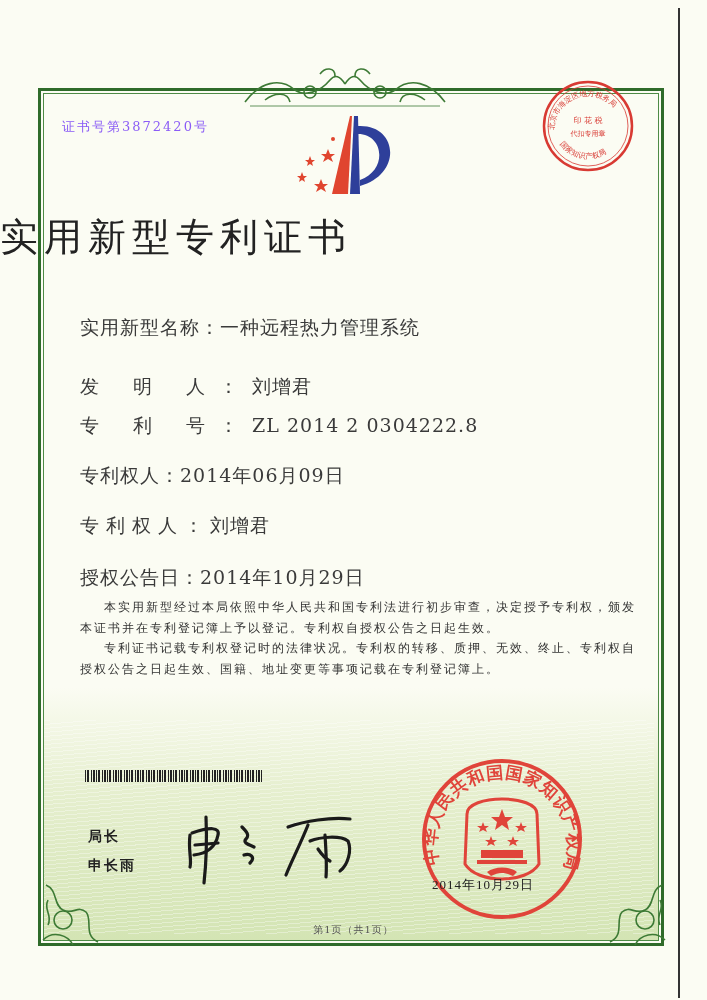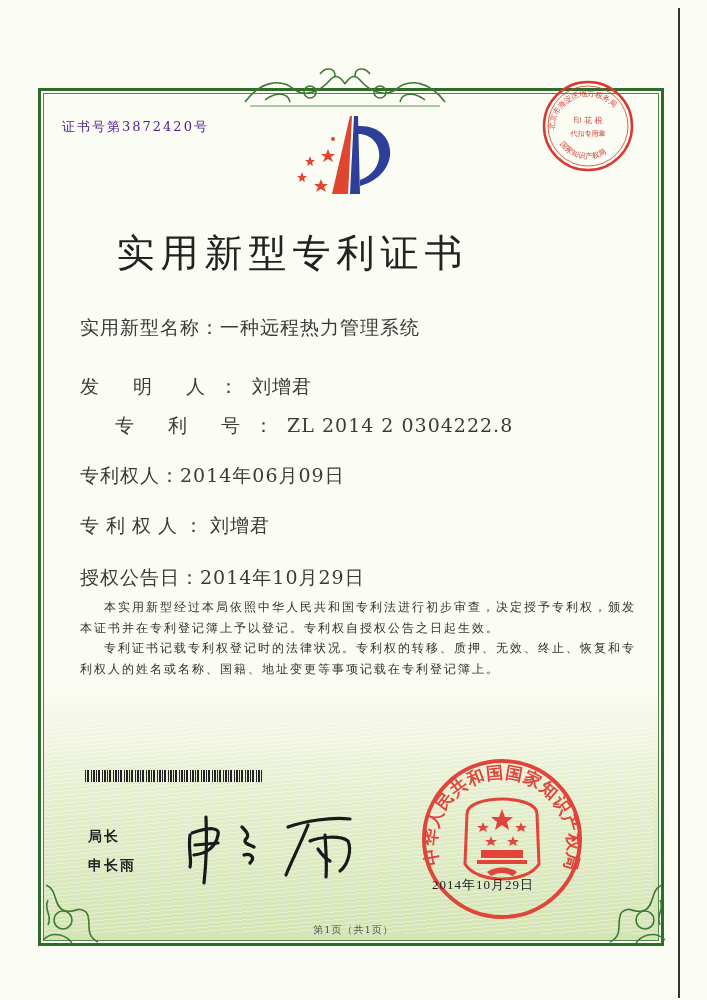--- a/index.html
+++ b/index.html
@@ -25,38 +25,38 @@
     pointer-events: none;
   }
   .top-ornament {
     position: absolute; left: 240px; top: 62px; width: 210px; height: 50px;
   }
   .corner-ornament { position: absolute; width: 70px; height: 70px; }
   .corner-bl { left: 38px; top: 880px; }
   .corner-br { left: 600px; top: 880px; }
   .cert-number {
     position: absolute; left: 62px; top: 118px;
-    font-size: 13px; letter-spacing: 2px; color: #4c1d95;
+    font-size: 13px; letter-spacing: 2px; color: #8b5cf6;
   }
   .logo { position: absolute; left: 288px; top: 104px; width: 110px; height: 100px; }
   .stamp-top {
     position: absolute; left: 540px; top: 78px; width: 96px; height: 96px;
   }
   .title {
-    position: absolute; left: 0; width: 585px; top: 212px; text-align: center;
+    position: absolute; left: 0; width: 585px; top: 212px; text-align: left;
     font-size: 38px; letter-spacing: 6px; color: #222;
-    font-family: "DejaVu Sans", "Liberation Sans", sans-serif; font-weight: normal; margin-top: 16px;
+    font-family: "DejaVu Sans", "Liberation Sans", sans-serif; font-weight: normal;
   }
   .field {
     position: absolute; left: 80px; font-size: 19px; color: #3a3a3a; letter-spacing: 1px;
   }
   .field .label { display: inline-block; }
   .f1 { top: 315px; }
   .f2 { top: 374px; }
-  .f3 { top: 413px; margin-left: 35px; }
+  .f3 { top: 413px; }
   .f4 { top: 463px; }
   .f5 { top: 513px; }
   .f6 { top: 565px; }
   .label-spaced { letter-spacing: 14px; }
   .label-spaced2 { letter-spacing: 7px; }
   .body-text {
     position: absolute; left: 80px; top: 597px; width: 560px;
     font-size: 12px; line-height: 20.5px; color: #333; letter-spacing: 2px;
   }
   .body-text p { margin: 0; text-indent: 2em; }
@@ -162,21 +162,21 @@
 </div>
 <div class="field f5">
   <span class="label label-spaced2">专利权人：</span><span>刘增君</span>
 </div>
 <div class="field f6">
   <span class="label">授权公告日：</span><span>2014年10月29日</span>
 </div>
 
 <div class="body-text">
   <p>本实用新型经过本局依照中华人民共和国专利法进行初步审查，决定授予专利权，颁发本证书并在专利登记簿上予以登记。专利权自授权公告之日起生效。</p>
-  <p>专利证书记载专利权登记时的法律状况。专利权的转移、质押、无效、终止、恢复和专利权人的姓名或名称、国籍、地址变更等事项记载在专利登记簿上。</p>
+  <p>专利证书记载专利权登记时的法律状况。专利权的转移、质押、无效、终止、专利权自授权公告之日起生效、国籍、地址变更等事项记载在专利登记簿上。</p>
 </div>
 
 <div class="barcode"></div>
 
 <div class="director-title">局长</div>
 <div class="director-name">申长雨</div>
 
 <svg class="signature" viewBox="0 0 180 80">
   <g fill="none" stroke="#1a1a1a" stroke-width="3.2" stroke-linecap="round">
     <path d="M10 30 C8 45, 12 55, 10 62"></path>

